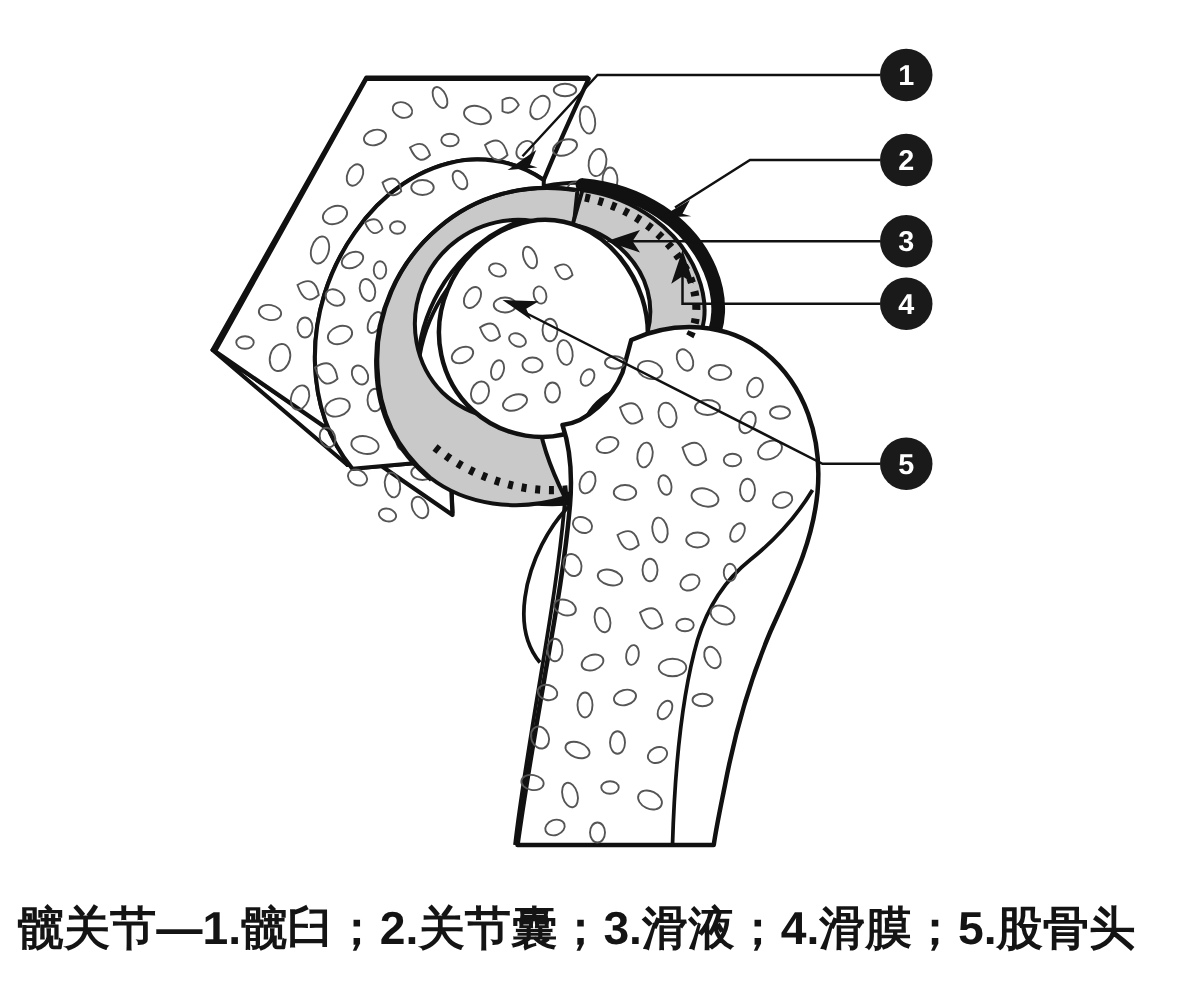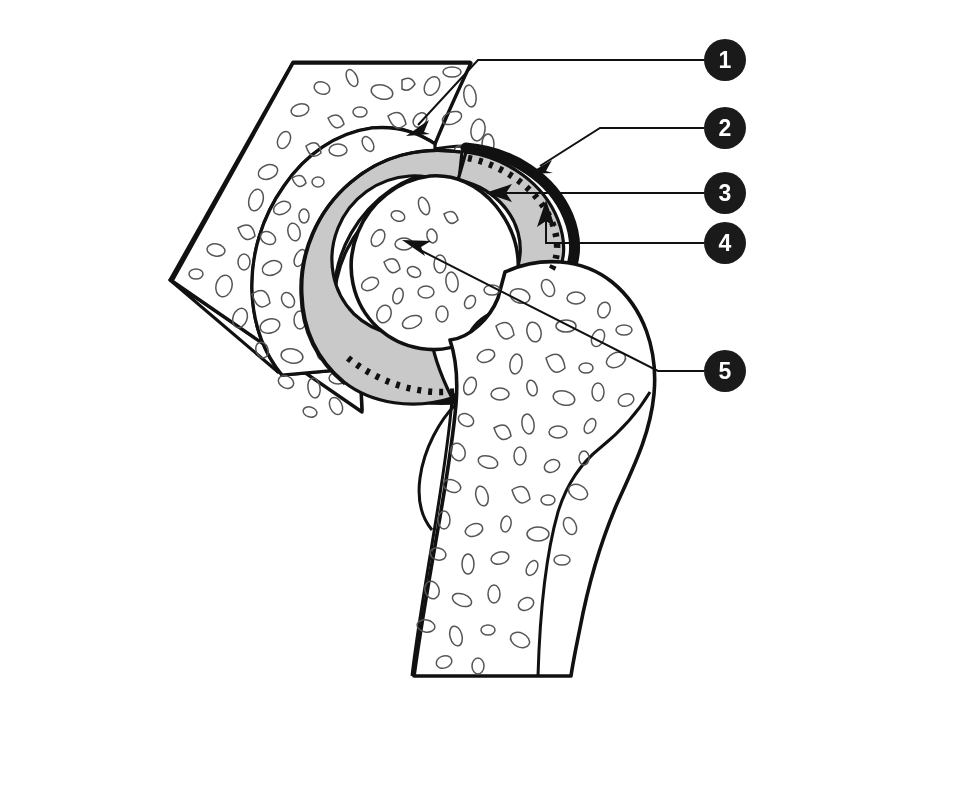--- a/index.html
+++ b/index.html
@@ -373,14 +373,15 @@
         <text class="callout-num" x="725" y="243" text-anchor="middle" dominant-baseline="central">4</text>
       </g>
       <g>
         <circle cx="725" cy="371" r="21" fill="#1a1a1a"></circle>
         <text class="callout-num" x="725" y="371" text-anchor="middle" dominant-baseline="central">5</text>
       </g>
     </g>
 
   </svg>
 
+  <div class="caption">髋关节—1.髋臼；2.关节囊；3.滑液；4.滑膜；5.股骨头</div>
 
 </div>
 
 </body></html>

